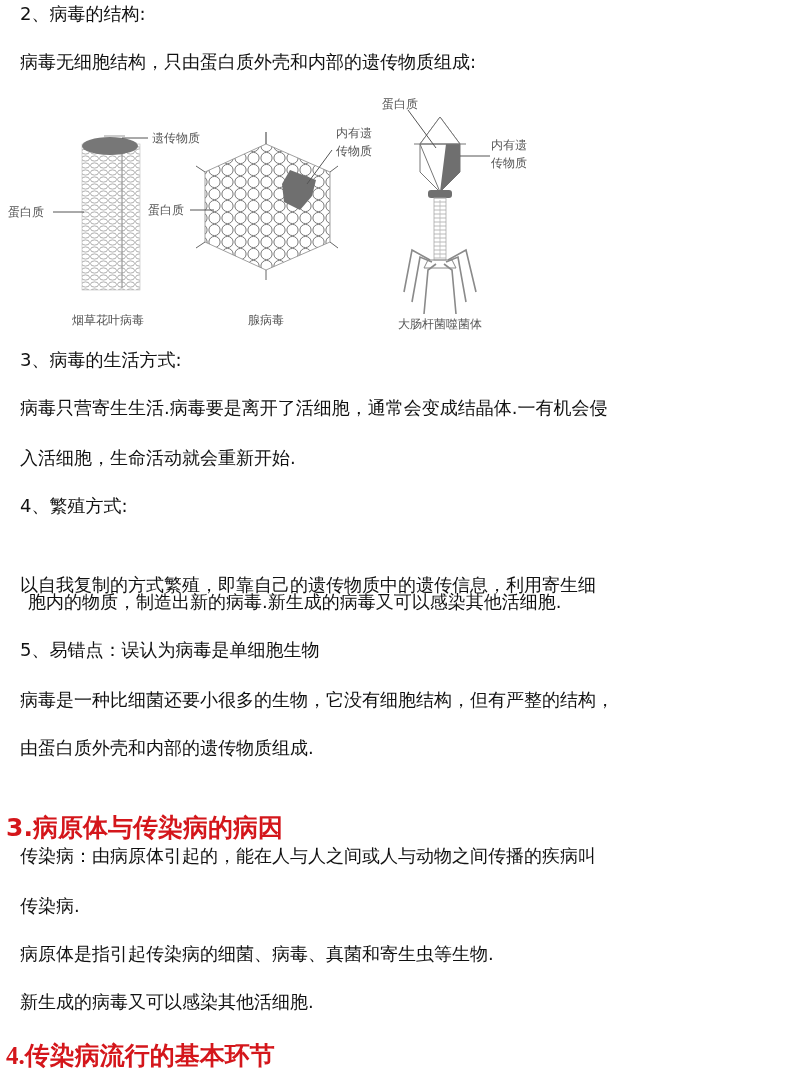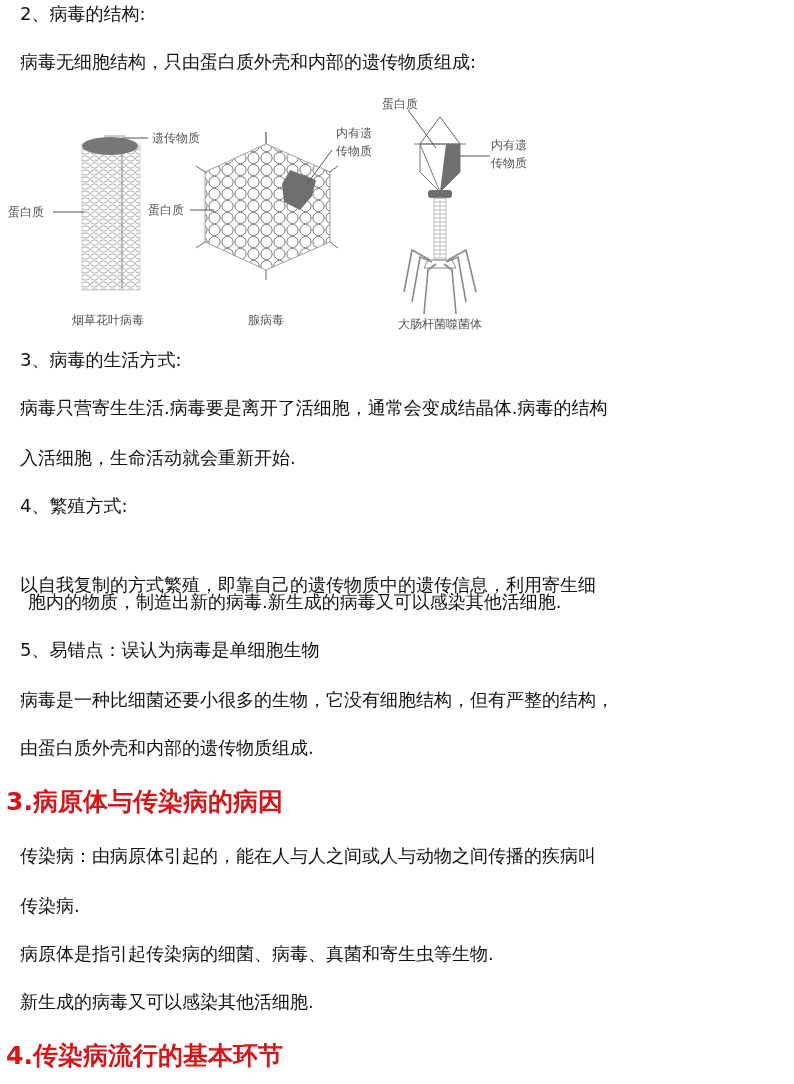--- a/index.html
+++ b/index.html
@@ -99,31 +99,31 @@
     </g>
   </svg>
 
   
   
   
   
 </div>
 
 <div class="line" style="top:346px;">3、病毒的生活方式:</div>
-<div class="line" style="top:394px;">病毒只营寄生生活.病毒要是离开了活细胞，通常会变成结晶体.病毒的结构</div>
+<div class="line" style="top:394px;">病毒只营寄生生活.病毒要是离开了活细胞，通常会变成结晶体.一有机会侵</div>
 <div class="line" style="top:444px;">入活细胞，生命活动就会重新开始.</div>
 
 <div class="line" style="top:492px;">4、繁殖方式:</div>
 <div class="line" style="top:540px;margin-top:31px;">以自我复制的方式繁殖，即靠自己的遗传物质中的遗传信息，利用寄生细</div>
 <div class="line" style="top:588px;margin-left:8px;">胞内的物质，制造出新的病毒.新生成的病毒又可以感染其他活细胞.</div>
 
 <div class="line" style="top:636px;">5、易错点：误认为病毒是单细胞生物</div>
 <div class="line" style="top:686px;">病毒是一种比细菌还要小很多的生物，它没有细胞结构，但有严整的结构，</div>
 <div class="line" style="top:734px;">由蛋白质外壳和内部的遗传物质组成.</div>
 
-<div class="heading" style="top:786px;text-align:center;">3.病原体与传染病的病因</div>
+<div class="heading" style="top:812px;text-align:center;">3.病原体与传染病的病因</div>
 
 <div class="line" style="top:842px;">传染病：由病原体引起的，能在人与人之间或人与动物之间传播的疾病叫</div>
 <div class="line" style="top:892px;">传染病.</div>
 <div class="line" style="top:940px;">病原体是指引起传染病的细菌、病毒、真菌和寄生虫等生物.</div>
 <div class="line" style="top:988px;">新生成的病毒又可以感染其他活细胞.</div>
 
-<div class="heading" style="top:1040px;">4.传染病流行的基本环节</div>
+<div class="heading" style="top:1040px;font-family:Liberation Serif, serif;">4.传染病流行的基本环节</div>
 
 </body></html>

